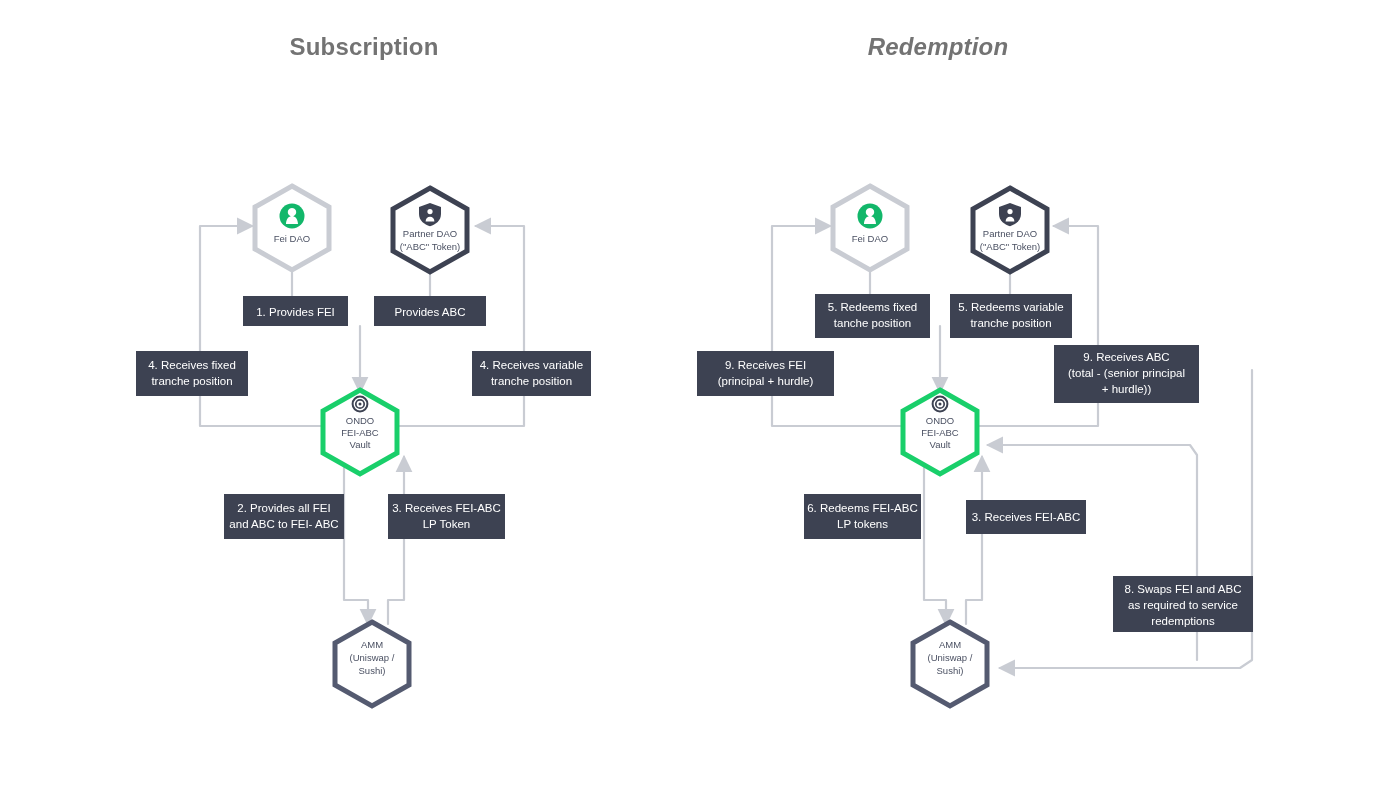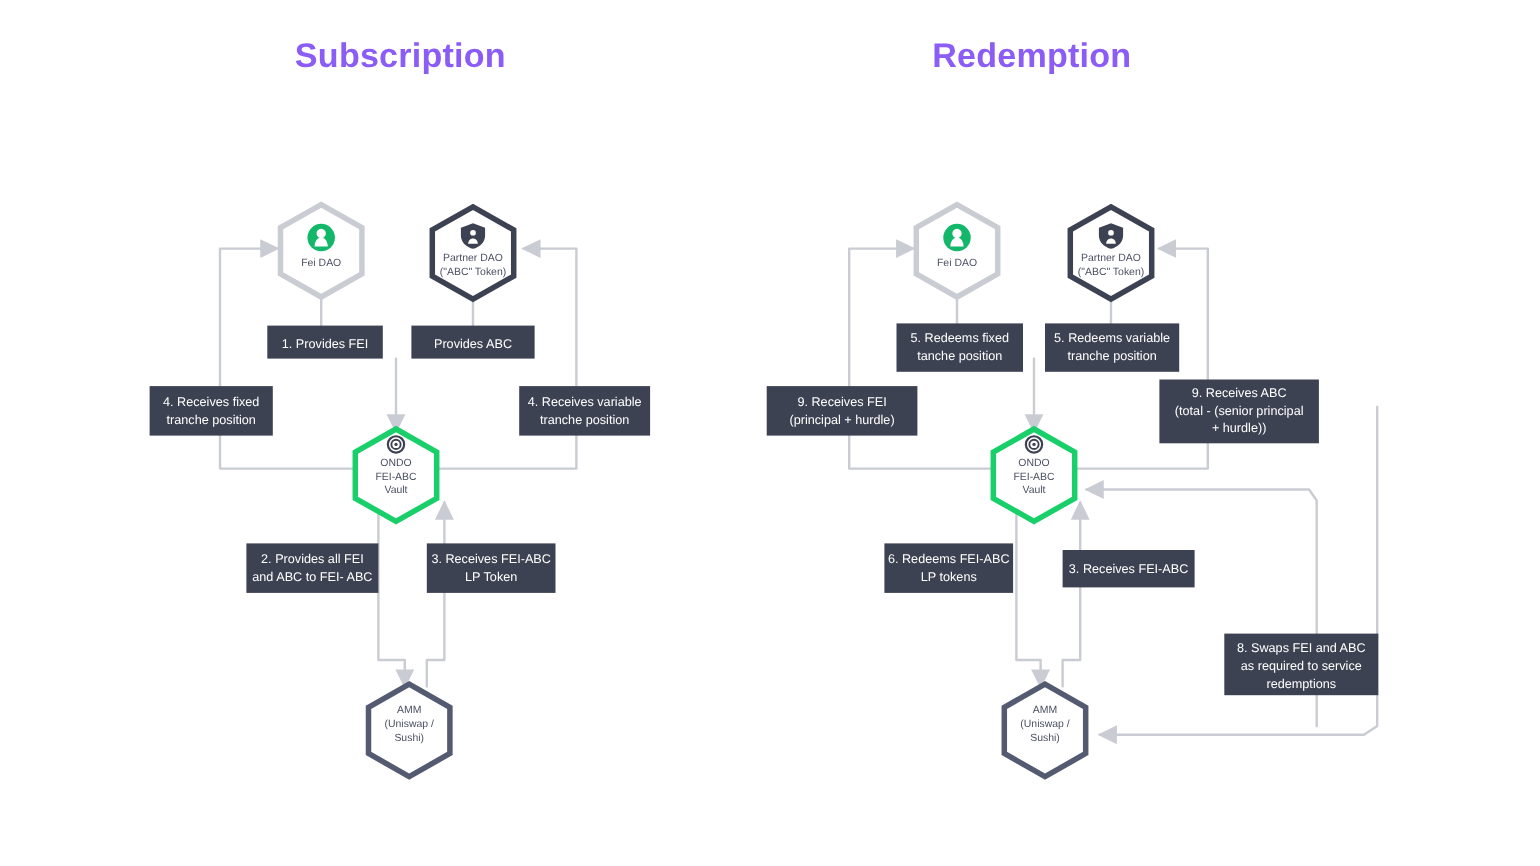--- a/index.html
+++ b/index.html
@@ -1,23 +1,23 @@
 <!DOCTYPE html>
 <html><head>
 <meta charset="utf-8">
 <style>
   html,body{margin:0;padding:0;background:#ffffff;}
   body{width:1400px;height:787px;overflow:hidden;font-family:"Liberation Sans",sans-serif;color:#2b2f3a;}
   #stage{position:relative;width:1400px;height:787px;background:#fff;}
   .panel-title{
-    position:absolute;text-align:center;font-size:31px;font-weight:700;
-    color:#8b5cf6;letter-spacing:.2px;width:420px;
+    position:absolute;text-align:center;font-size:24px;font-weight:700;
+    color:#737373;letter-spacing:.2px;width:420px;
   }
   #title-subscription{left:154px;top:33px;}
-  #title-redemption{left:728px;top:33px;}
+  #title-redemption{left:728px;top:33px;font-style:italic;}
   svg{position:absolute;left:0;top:0;width:1400px;height:787px;}
   .lbl{font-family:"Liberation Sans",sans-serif;font-size:11.5px;fill:#ffffff;}
   .nodetxt{font-family:"Liberation Sans",sans-serif;font-size:9.5px;fill:#4a5062;}
   .box{fill:#3d4252;}
   .flow{fill:none;stroke:#c9ccd3;stroke-width:2.2;stroke-linecap:round;stroke-linejoin:round;}
   .hex-grey{fill:#ffffff;stroke:#c9ccd3;stroke-width:5;}
   .hex-dark{fill:#ffffff;stroke:#3d4252;stroke-width:5;}
   .hex-green{fill:#ffffff;stroke:#19cf6a;stroke-width:5;}
   .hex-amm{fill:#ffffff;stroke:#545a70;stroke-width:5;}
 </style>

